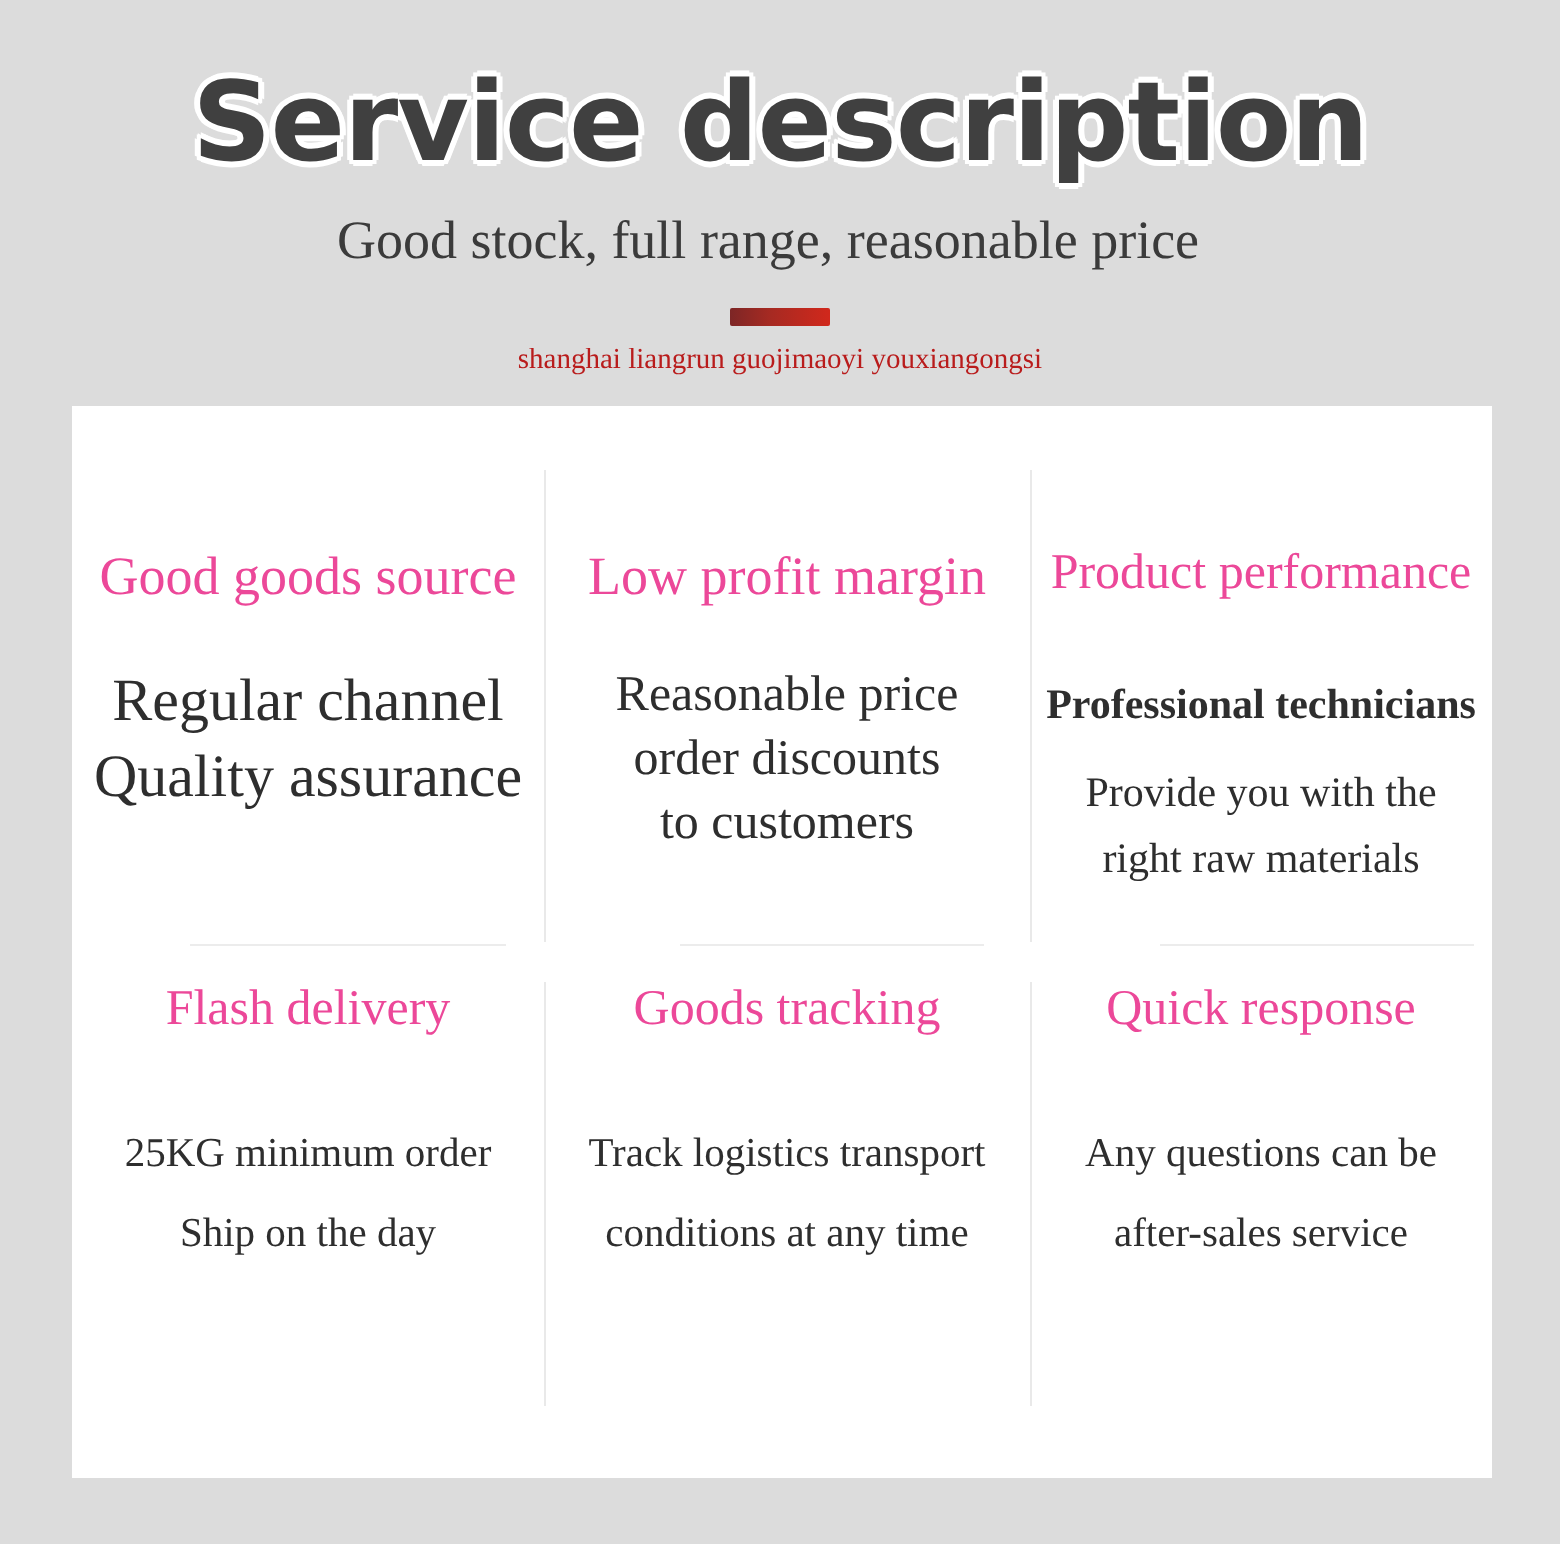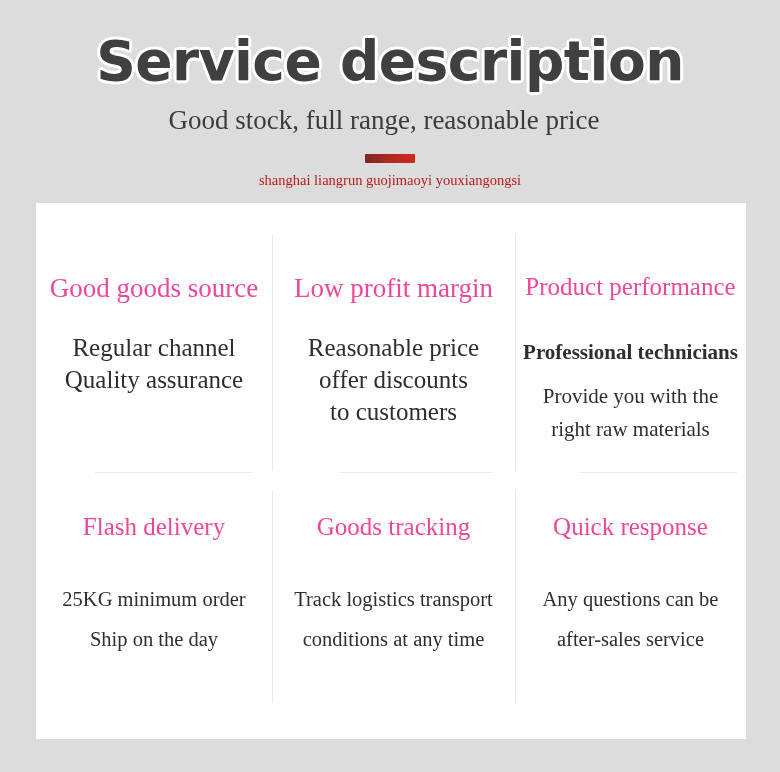--- a/index.html
+++ b/index.html
@@ -101,24 +101,24 @@
   }
   .cell-body {
     color: #2e2e2e;
     font-family: "Liberation Serif", serif;
     line-height: 1.28;
     margin: 0;
   }
 
   
   .r1 .cell-head { font-size: 27px; padding-top: 70px; }
-  .r1 .cell-body { font-size: 25px; padding-top: 28px; }
-
-  
-  .r2 .cell-head { font-size: 25px; padding-top: 41px; }
+  .r1 .cell-body { font-size: 30px; padding-top: 28px; }
+
+  
+  .r2 .cell-head { font-size: 25px; padding-top: 19px; }
   .r2 .cell-body { font-size: 20.5px; padding-top: 38px; line-height: 1.95; }
 
   
   .c3 .cell-head { font-size: 25px; }
   .c3 .cell-body { font-size: 21px; padding-top: 34px; line-height: 1.55; }
   .c3 .cell-body .ln1 { display:block; margin-bottom: 12px; font-weight: bold; }
 
   .c2 .cell-body { font-size: 25px; }
   .c5 .cell-body { font-size: 20.5px; }
   .c6 .cell-body { font-size: 20.5px; }
@@ -162,21 +162,21 @@
       <p class="cell-body">
         <span class="ln1">Regular channel</span><br>
         <span class="ln2">Quality assurance</span>
       </p>
     </div>
 
     <div class="cell r1 c2">
       <p class="cell-head">Low profit margin</p>
       <p class="cell-body">
         <span class="ln1">Reasonable price</span><br>
-        <span class="ln2">offer discounts</span><br>
+        <span class="ln2">order discounts</span><br>
         <span class="ln3">to customers</span>
       </p>
     </div>
 
     <div class="cell r1 c3">
       <p class="cell-head">Product performance</p>
       <p class="cell-body">
         <span class="ln1">Professional technicians</span>
         <span class="ln2">Provide you with the</span><br>
         <span class="ln3">right raw materials</span>

